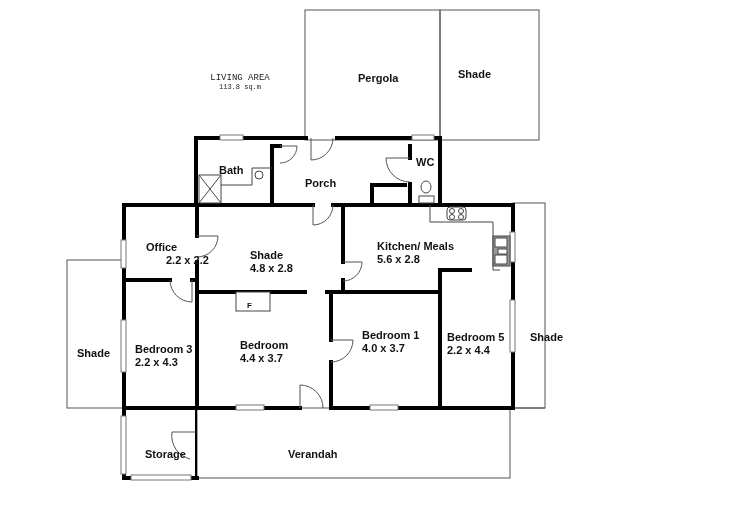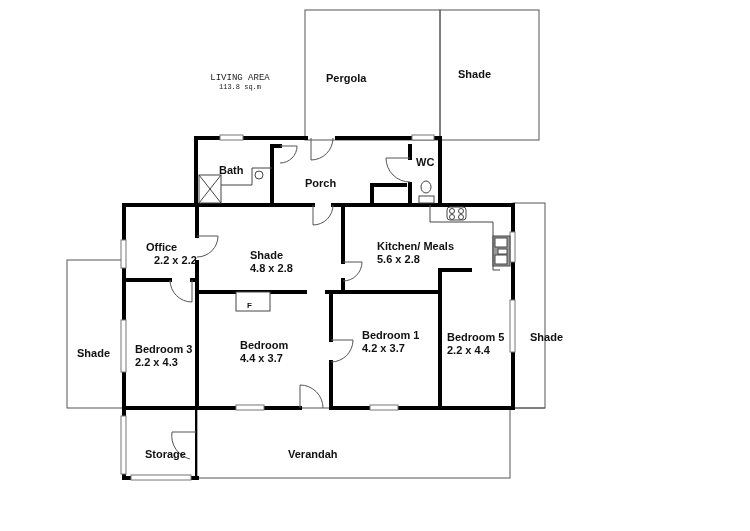--- a/index.html
+++ b/index.html
@@ -133,32 +133,32 @@
 
     <rect x="236" y="292" width="34" height="19"></rect>
   </g>
 </svg>
 
 <div class="title" style="left:200px;top:73px;width:80px;">
   <span class="t1">LIVING AREA</span>
   <span class="t2">113.8 sq.m</span>
 </div>
 
-<div class="lbl" style="left:326px;top:72px;"><span>Pergola</span></div>
+<div class="lbl" style="left:358px;top:72px;"><span>Pergola</span></div>
 <div class="lbl" style="left:458px;top:68px;"><span>Shade</span></div>
 <div class="lbl" style="left:219px;top:164px;"><span>Bath</span></div>
 <div class="lbl" style="left:305px;top:177px;"><span>Porch</span></div>
 <div class="lbl" style="left:416px;top:156px;"><span>WC</span></div>
 
-<div class="lbl" style="left:146px;top:241px;"><span>Office</span><span class="dim" style="margin-left:8px;">2.2 x 2.2</span></div>
+<div class="lbl" style="left:146px;top:241px;"><span>Office</span><span class="dim" style="margin-left:20px;">2.2 x 2.2</span></div>
 <div class="lbl" style="left:250px;top:249px;"><span>Shade</span><span class="dim">4.8 x 2.8</span></div>
 <div class="lbl" style="left:377px;top:240px;"><span>Kitchen/ Meals</span><span class="dim">5.6 x 2.8</span></div>
 
 <div class="lbl" style="left:135px;top:343px;"><span>Bedroom 3</span><span class="dim">2.2 x 4.3</span></div>
 <div class="lbl" style="left:240px;top:339px;"><span>Bedroom</span><span class="dim">4.4 x 3.7</span></div>
 <div class="lbl" style="left:247px;top:299px;font-size:8px;"><span>F</span></div>
-<div class="lbl" style="left:362px;top:329px;"><span>Bedroom 1</span><span class="dim">4.2 x 3.7</span></div>
+<div class="lbl" style="left:362px;top:329px;"><span>Bedroom 1</span><span class="dim">4.0 x 3.7</span></div>
 <div class="lbl" style="left:447px;top:331px;"><span>Bedroom 5</span><span class="dim">2.2 x 4.4</span></div>
 
 <div class="lbl" style="left:77px;top:347px;"><span>Shade</span></div>
 <div class="lbl" style="left:530px;top:331px;"><span>Shade</span></div>
 <div class="lbl" style="left:145px;top:448px;"><span>Storage</span></div>
 <div class="lbl" style="left:288px;top:448px;"><span>Verandah</span></div>
 
 </body></html>

